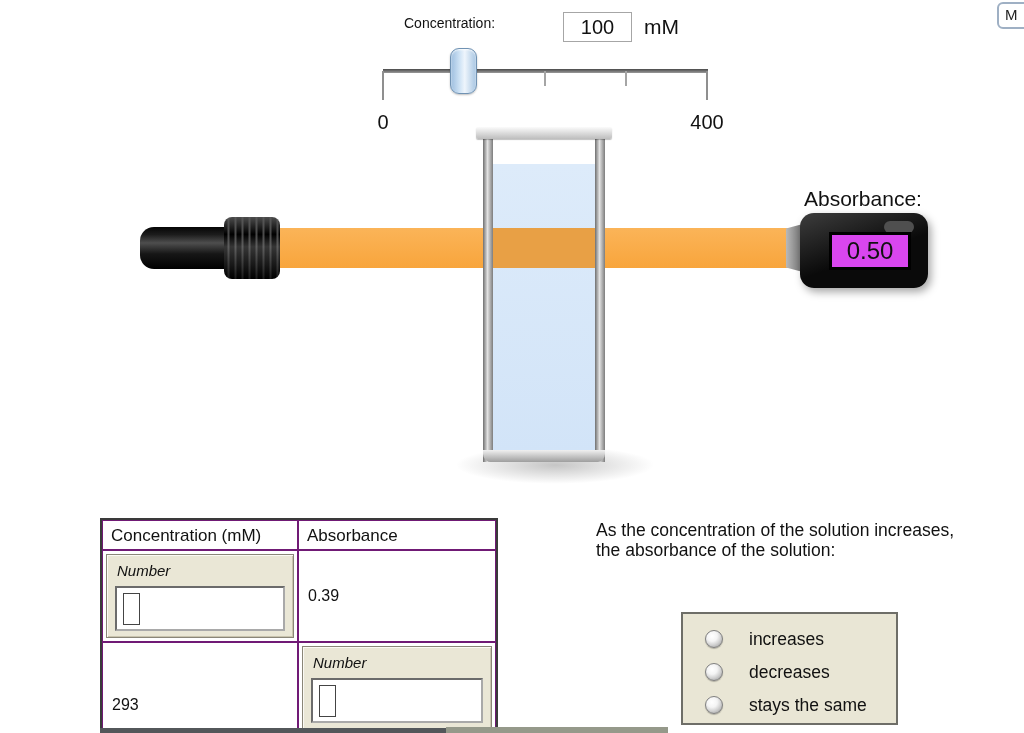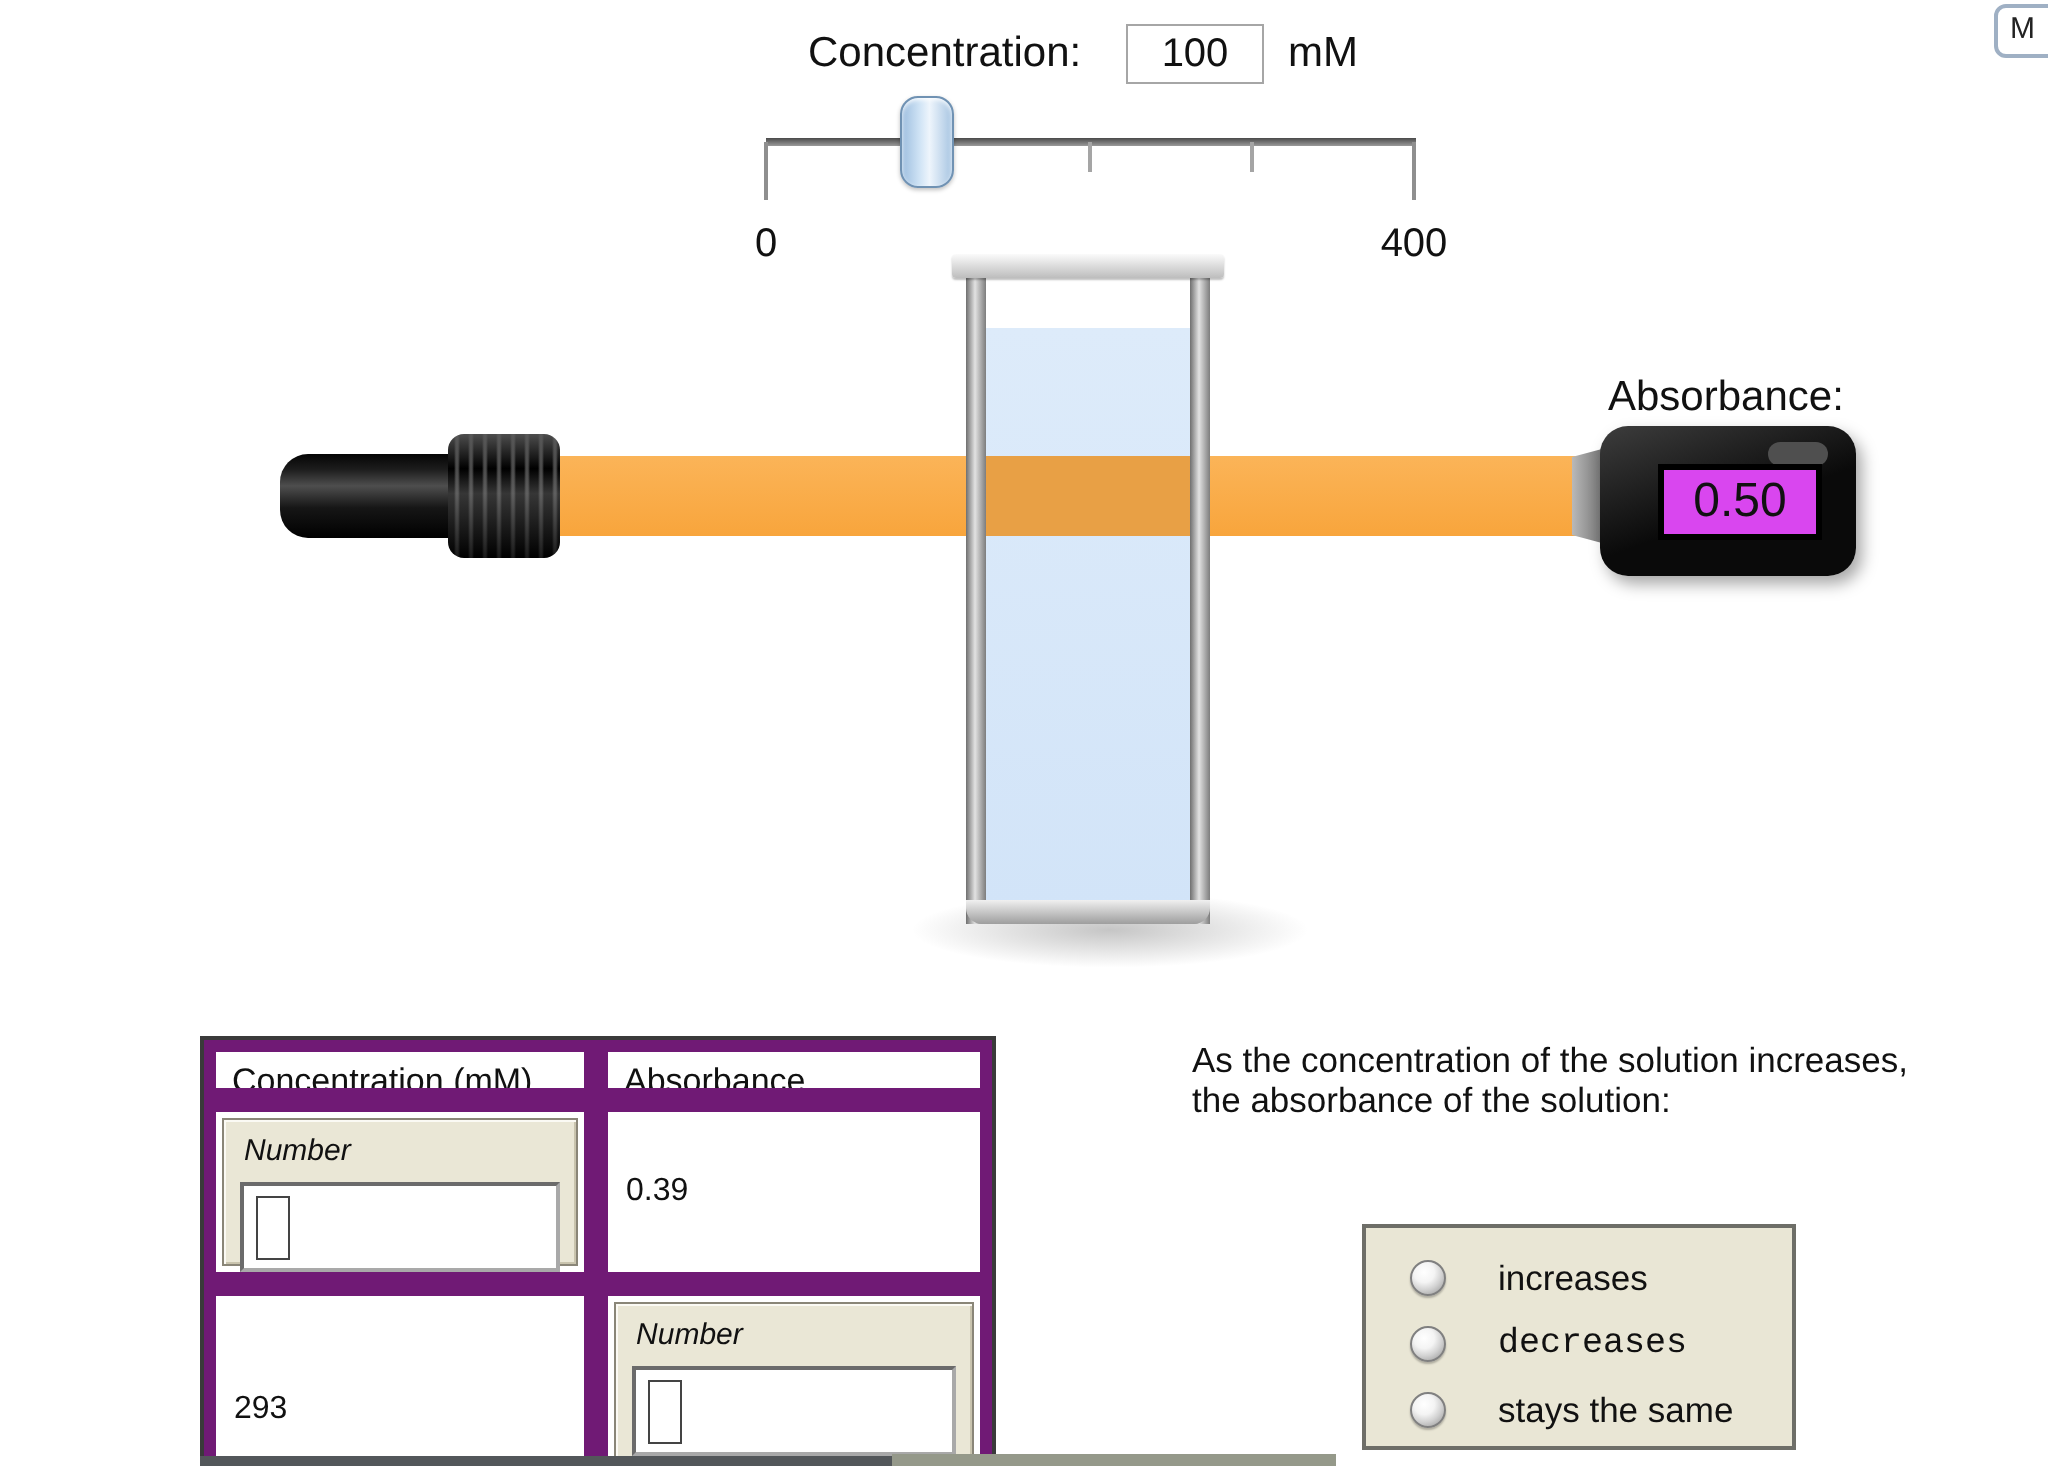--- a/index.html
+++ b/index.html
@@ -12,21 +12,21 @@
   .abs { position:absolute; }
 
   
   #menu-btn {
     left:997px; top:2px; width:42px; height:27px;
     border:2px solid #9fb0c4; border-radius:6px; background:#fff;
     font-size:15px; color:#222; padding-left:6px; line-height:22px;
   }
 
   
-  #conc-label { left:404px; top:15px; font-size:21px; }
+  #conc-label { left:404px; top:15px; font-size:14px; }
   #conc-input {
     left:563px; top:12px; width:69px; height:30px;
     border:1px solid #a6a6a6; font-size:20px; text-align:center;
     font-family:inherit; color:#111; background:#fff;
   }
   #conc-unit { left:644px; top:15px; font-size:21px; }
 
   
   #slider-track { left:383px; top:69px; width:325px; height:4px;
     background:linear-gradient(180deg,#4a4a4a,#9a9a9a); }
@@ -84,21 +84,21 @@
     background:linear-gradient(160deg,#3d3d3d 0%,#0a0a0a 55%);
     box-shadow:3px 4px 8px rgba(0,0,0,.35); }
   #detector-highlight { left:884px; top:221px; width:30px; height:12px; border-radius:7px;
     background:#4f4f4f; }
   #detector-display { left:829px; top:232px; width:82px; height:38px; background:#d946ef;
     border:3px solid #000; font-size:24px; text-align:center; line-height:32px; }
 
   
   #data-table { left:100px; top:518px; width:398px; border:2px solid #3a3a3a; background:#fff; }
   .trow { display:flex; }
-  .tcell { border:6px solid #701a75; overflow:hidden; position:relative; }
+  .tcell { border:1px solid #701a75; overflow:hidden; position:relative; }
   .c1 { width:197px; } .c2 { width:199px; }
   .th { height:30px; font-size:17px; line-height:29px; padding-left:8px; }
   .cell-text { font-size:16px; padding-left:9px; display:flex; align-items:center; }
   .r1 { height:92px; } .r2 { height:125px; }
   .num-panel { position:absolute; left:3px; top:3px; right:3px; bottom:3px;
     background:#eae7d6; border:1px solid #8a8678;
     box-shadow:inset 1px 1px 0 #fbfaf4, inset -1px -1px 0 #c9c4ae;font-style:italic; }
   .num-label { font-size:15px; margin:7px 0 0 10px; }
   .num-input { margin:7px 8px 0 8px; height:45px; background:#fff;
     border:2px solid #6b6b6b; border-right-color:#a9a9a9; border-bottom-color:#a9a9a9; }
@@ -194,21 +194,21 @@
   <div id="question-text" class="abs">
     <div>As the concentration of the solution increases,</div>
     <div>the absorbance of the solution:</div>
   </div>
 
   <div id="answer-box" class="abs">
     <div class="opt-row" style="top:12px;">
       <div class="radio"></div>
       <div class="opt-label">increases</div>
     </div>
-    <div class="opt-row" style="top:45px;font-family:Liberation Mono, monospace;">
+    <div class="opt-row" style="top:45px;">
       <div class="radio"></div>
       <div class="opt-label">decreases</div>
     </div>
     <div class="opt-row" style="top:78px;">
       <div class="radio"></div>
       <div class="opt-label">stays the same</div>
     </div>
   </div>
 
 </div>

